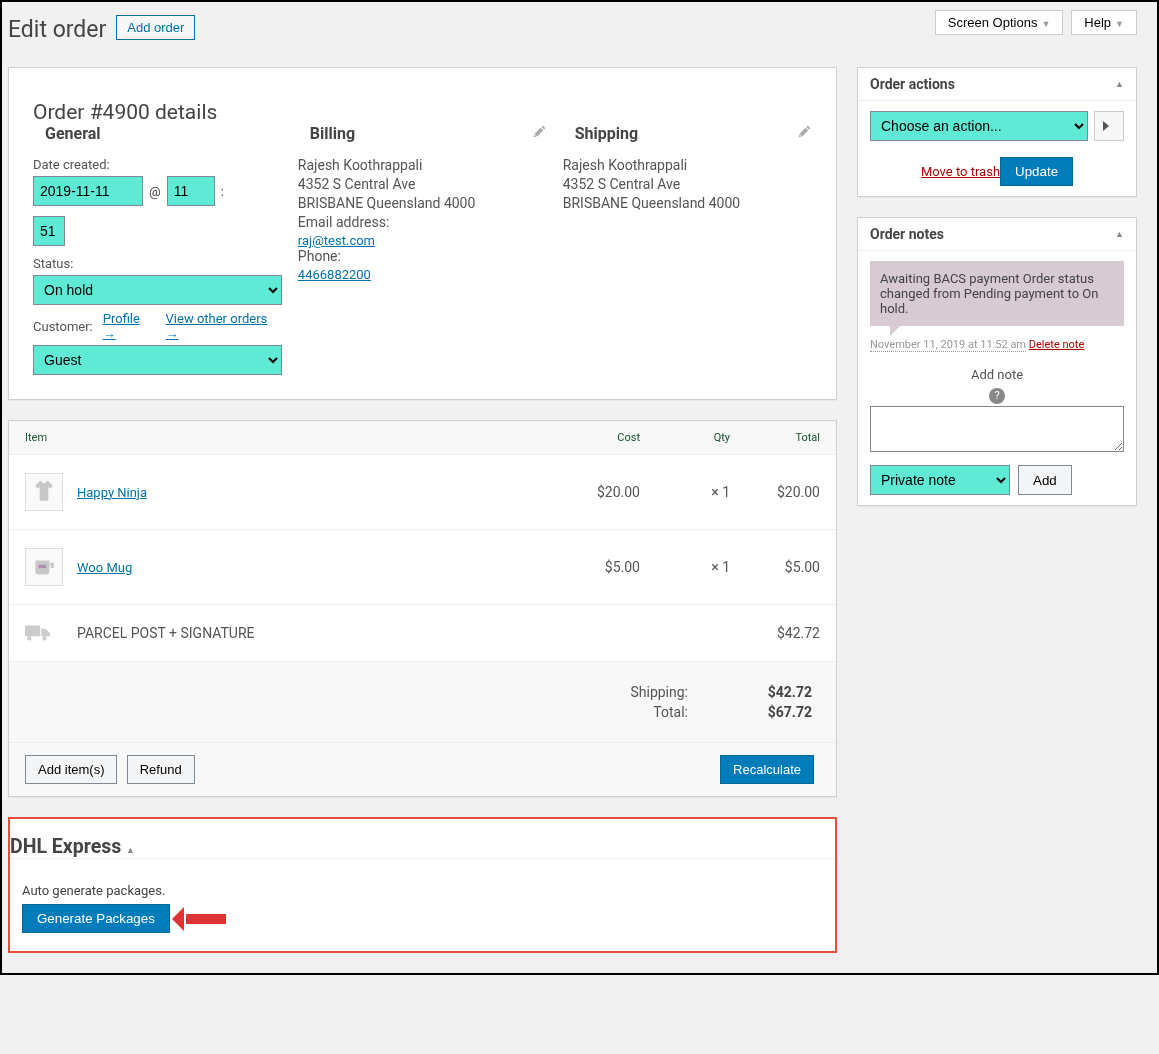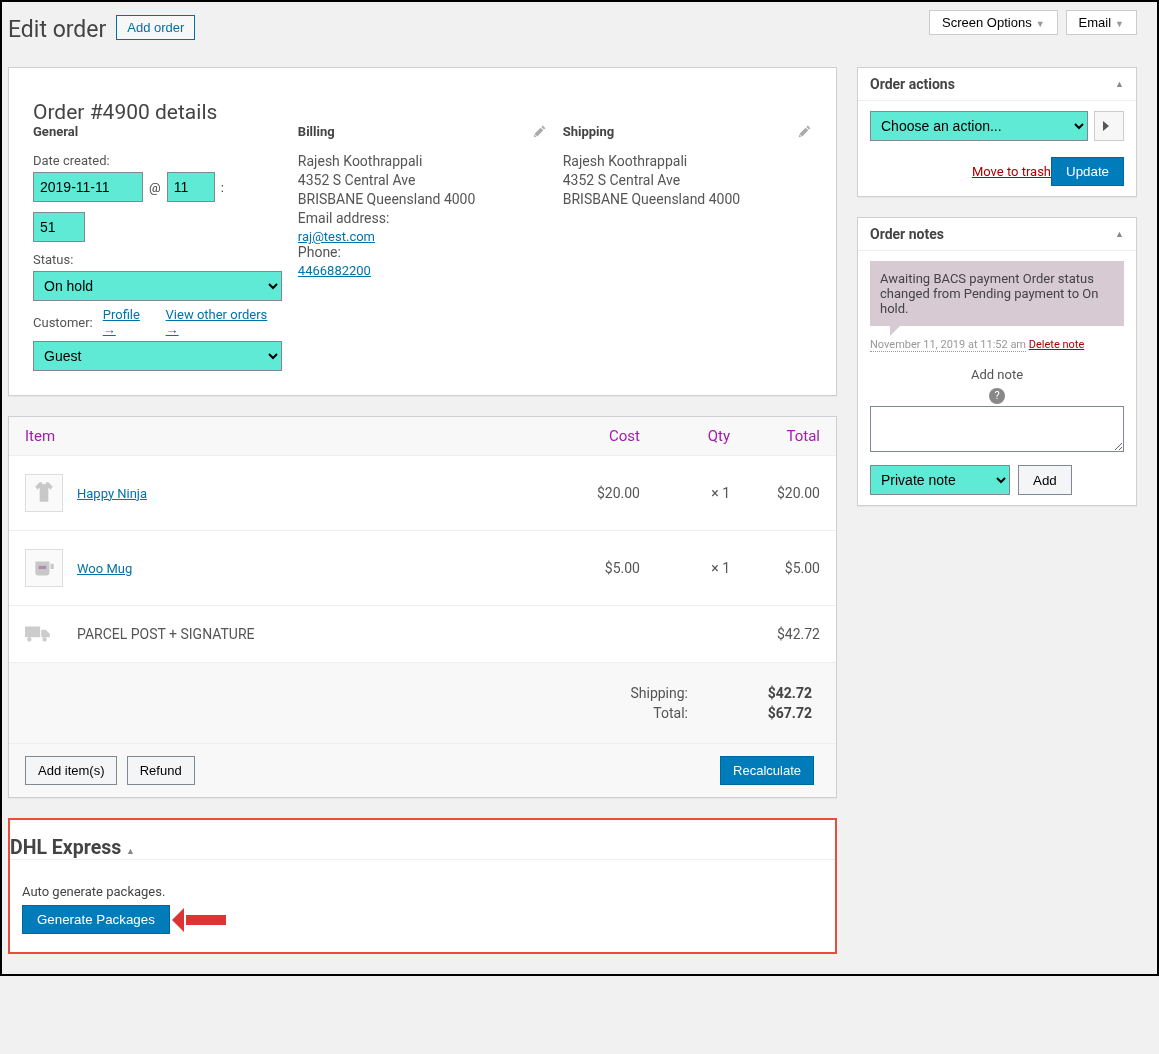--- a/index.html
+++ b/index.html
@@ -73,42 +73,42 @@
     justify-content: space-between;
     align-items: center;
   }
   .hndle .toggle-tri { font-size: 9px; color: #888; }
   .order-data { padding: 20px 24px 24px; }
   .order-data h2.title { font-size: 21px; font-weight: 400; margin: 12px 0 0 0; }
   .order-data .meta { color: #888; margin: 4px 0 24px; font-size: 14px; }
   .data-cols { display: flex; gap: 2%; }
   .data-col { flex: 1; position: relative; }
   .data-col .edit-icon { position: absolute; top: 0; right: 0; color: #aaa; cursor: pointer; }
-  .data-col h3 { margin: 0 0 14px 0; font-size: 13px; }
+  .data-col h3 { margin: 0 0 14px 12px; font-size: 16px; }
   .form-label { color: #555; display: block; margin-bottom: 4px; font-size: 13px; }
   input.txt, select.sel {
     border: 1px solid #7e8993;
     padding: 3px 6px;
     font-size: 14px;
     background: #5eead4;
   }
   input.txt { height: 30px; }
   select.sel { height: 30px; }
   .date-row { display: flex; align-items: center; gap: 6px; margin-bottom: 10px; }
   .date-row input { text-align:left; }
   .sel-full { width: 100%; }
   .cust-row { display: flex; align-items: center; gap: 10px; margin: 6px 0 4px; font-size:13px; color:#555;}
   .cust-row a { color: #0073aa; text-decoration: underline; }
   .addr p { margin: 0 0 3px; color:#555; font-size:14px;}
   .addr-label { margin:14px 0 2px; font-size:14px; font-weight: normal; color:#555; }
   a.link { color:#0073aa; text-decoration: underline; }
   .items-box { padding:0; }
   .items-head {
-    display:flex; padding: 10px 16px; color:#a21caf; border-bottom:1px solid #eee;
-    background:#f8f8f8; font-size:15px;
+    display:flex; padding: 10px 16px; color:#14532d; border-bottom:1px solid #eee;
+    background:#f8f8f8; font-size:11px;
   }
   .items-head .c-item { flex:1; }
   .items-head .c-cost, .items-head .c-qty, .items-head .c-total { width:90px; text-align:right; }
   .item-row {
     display:flex; align-items:center; padding:18px 16px; border-bottom:1px solid #eee;
   }
   .item-row .thumb { width:38px; height:38px; border:1px solid #ddd; margin-right:14px; background:#fafafa; display:flex; align-items:center; justify-content:center; font-size:20px; color:#ccc;}
   .item-row .c-name { flex:1; }
   .item-row .c-name a { color:#0073aa; text-decoration:underline; }
   .item-row .c-cost, .item-row .c-qty, .item-row .c-total { width:90px; text-align:right; color:#555; font-size:14px;}
@@ -145,21 +145,21 @@
     width:40px; height:10px; background:#d33; position:relative;
   }
   .arrow-red::before {
     content:""; position:absolute; left:-14px; top:-7px;
     border: 12px solid transparent; border-right-color:#d33; border-left:0;
   }
   .side-inside { padding:10px 12px; }
   .side-action-row { display:flex; gap:6px; }
   .side-action-row select { flex:1; }
   .side-action-row .go-btn { width:30px; border:1px solid #ccc; background:#f7f7f7; cursor:pointer; }
-  .side-bottom { display:flex; justify-content:flex-end; align-items:center; margin-top:16px; }
+  .side-bottom { display:flex; justify-content:center; align-items:center; margin-top:16px; }
   .trash-link { color:#a00; text-decoration:underline; }
   .note-item {
     background:#d7cad2; padding: 10px; font-size:13px; position:relative; margin-bottom:4px;
   }
   .note-item::after {
     content:""; position:absolute; bottom:-10px; left:20px;
     border:10px solid transparent; border-top-color:#d7cad2; border-bottom:0; border-left:0;
   }
   .note-meta { font-size:11px; color:#999; margin-top:12px; }
   .note-meta a { color:#a00; text-decoration:underline; }
@@ -172,21 +172,21 @@
   svg { display:block; }
 </style>
 </head>
 <body>
 
 <div class="outer">
 <div class="wrap">
 
   <div class="top-actions">
     <button><span>Screen Options</span><span class="tri">▼</span></button>
-    <button><span>Email</span><span class="tri">▼</span></button>
+    <button><span>Help</span><span class="tri">▼</span></button>
   </div>
 
   <div class="heading-row">
     <h1>Edit order</h1>
     <button class="page-title-action">Add order</button>
   </div>
 
   <div class="cols">
     <div class="col-main">
 
@@ -199,21 +199,21 @@
             <div class="data-col">
               <h3>General</h3>
               <span class="form-label">Date created:</span>
               <div class="date-row">
                 <input class="txt" style="width: 110px;" value="2019-11-11">
                 <span>@</span>
                 <input class="txt" style="width: 48px;" value="11">
                 <span>:</span>
               </div>
               <div class="date-row">
-                <input class="txt" style="width: 52px;" value="51">
+                <input class="txt" style="width: 32px;" value="51">
               </div>
               <span class="form-label">Status:</span>
               <select class="sel sel-full">
                 <option>On hold</option>
               </select>
               <div class="cust-row">
                 <span>Customer:</span>
                 <a href="#">Profile →</a>
                 <a href="#">View other orders →</a>
               </div>

